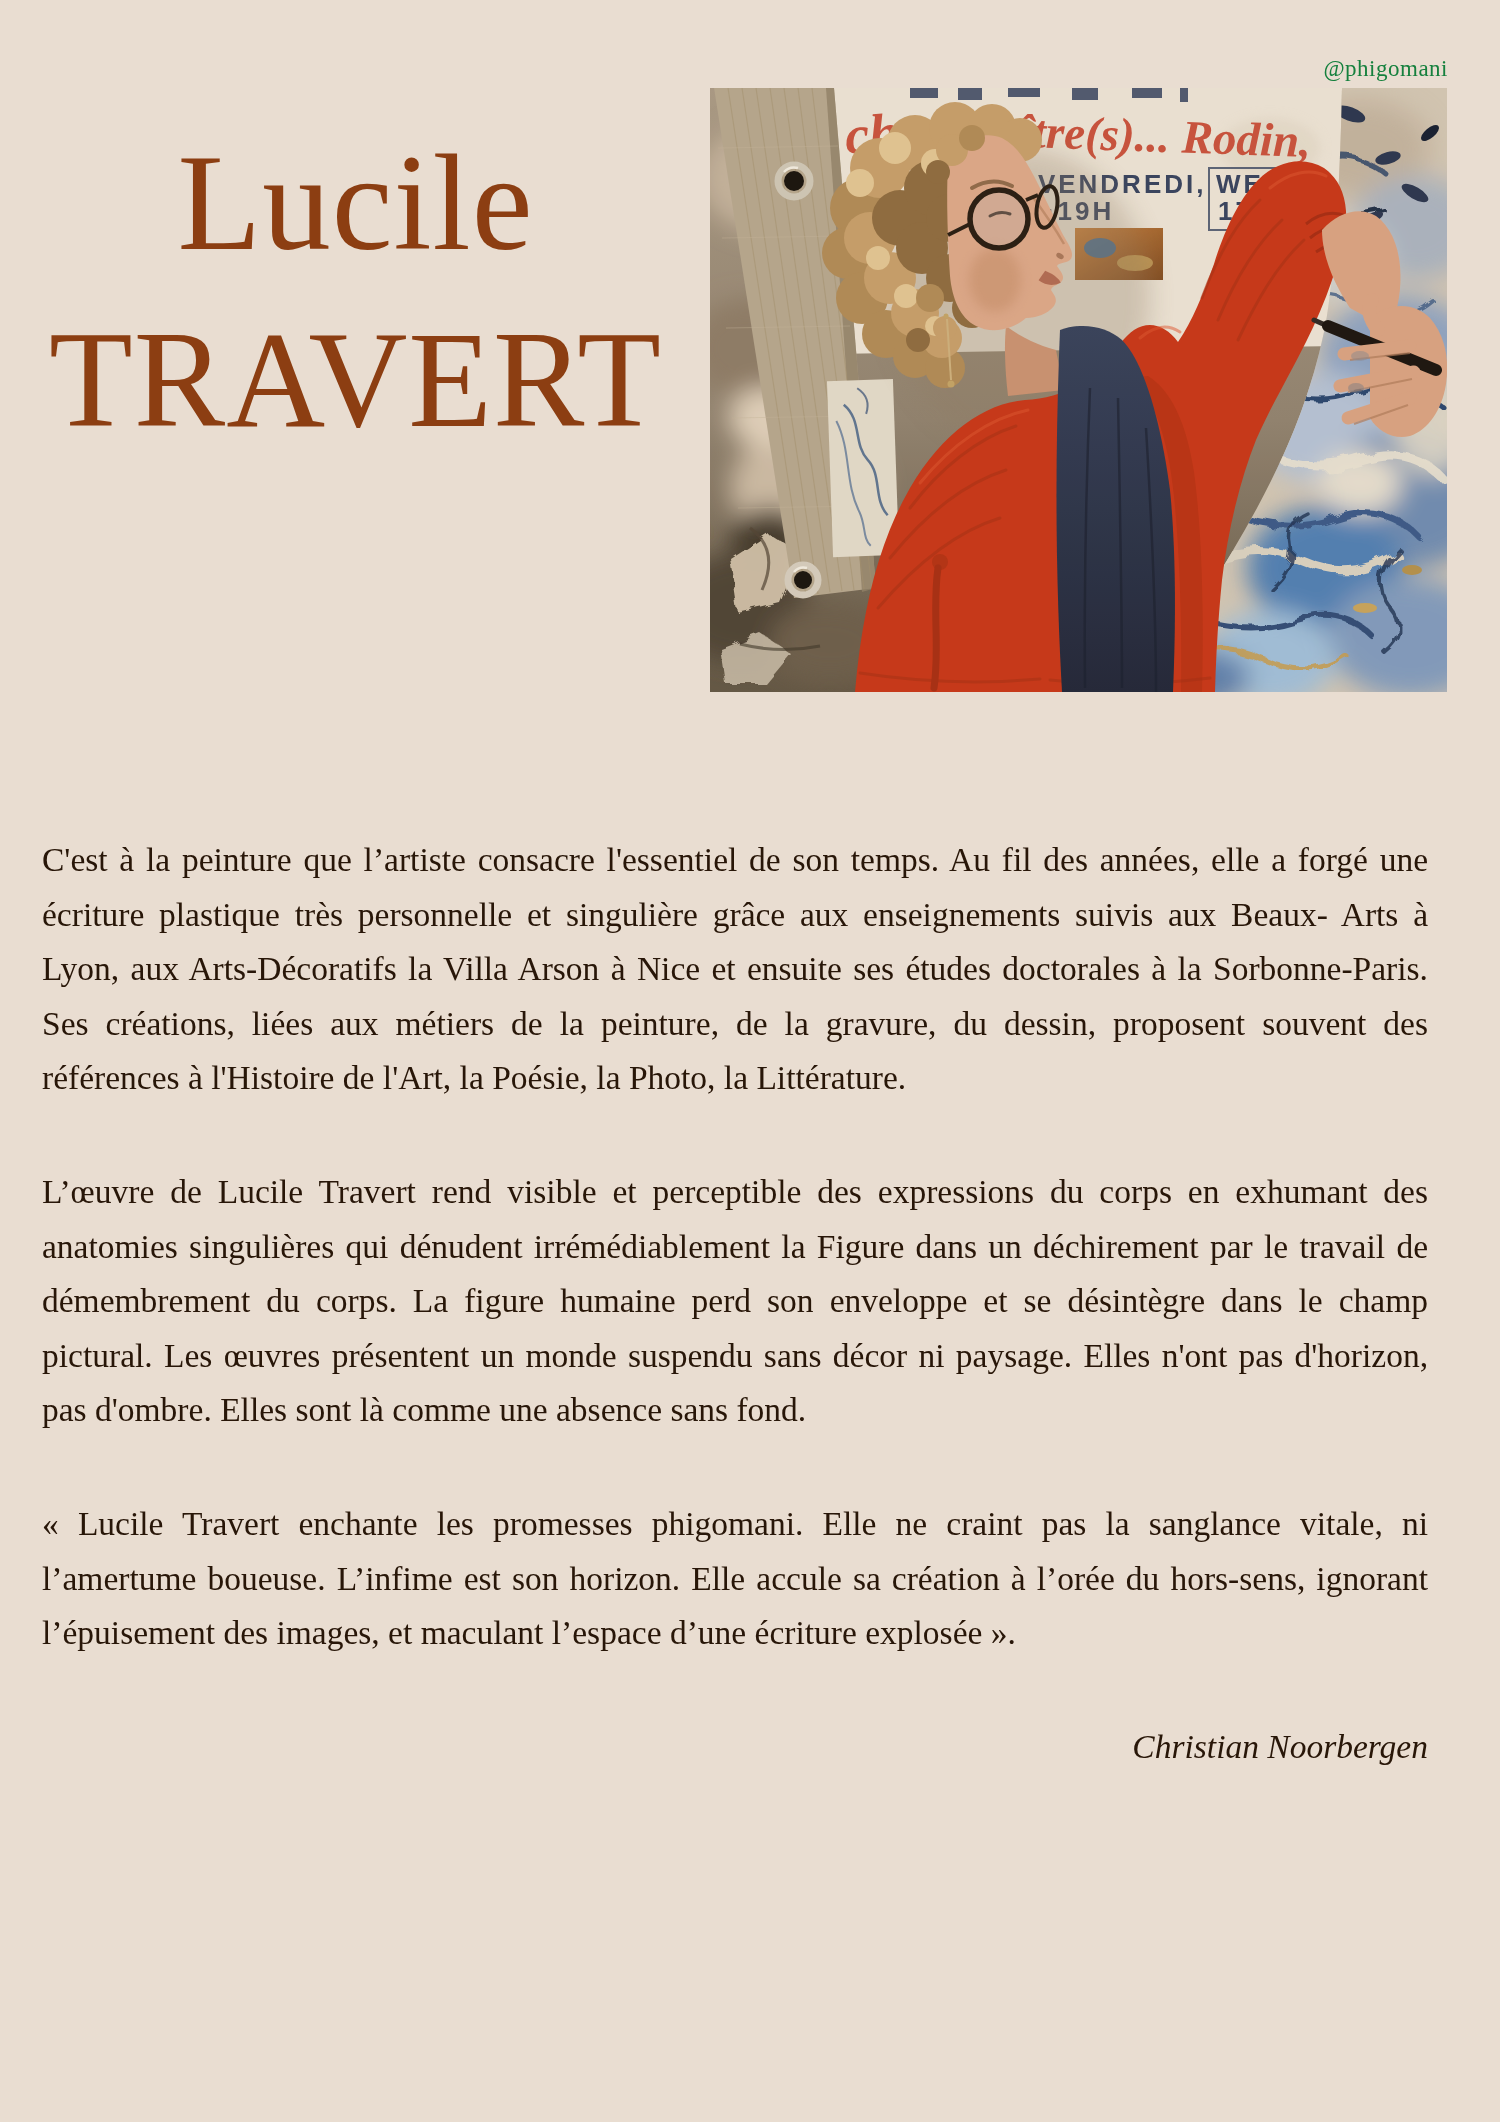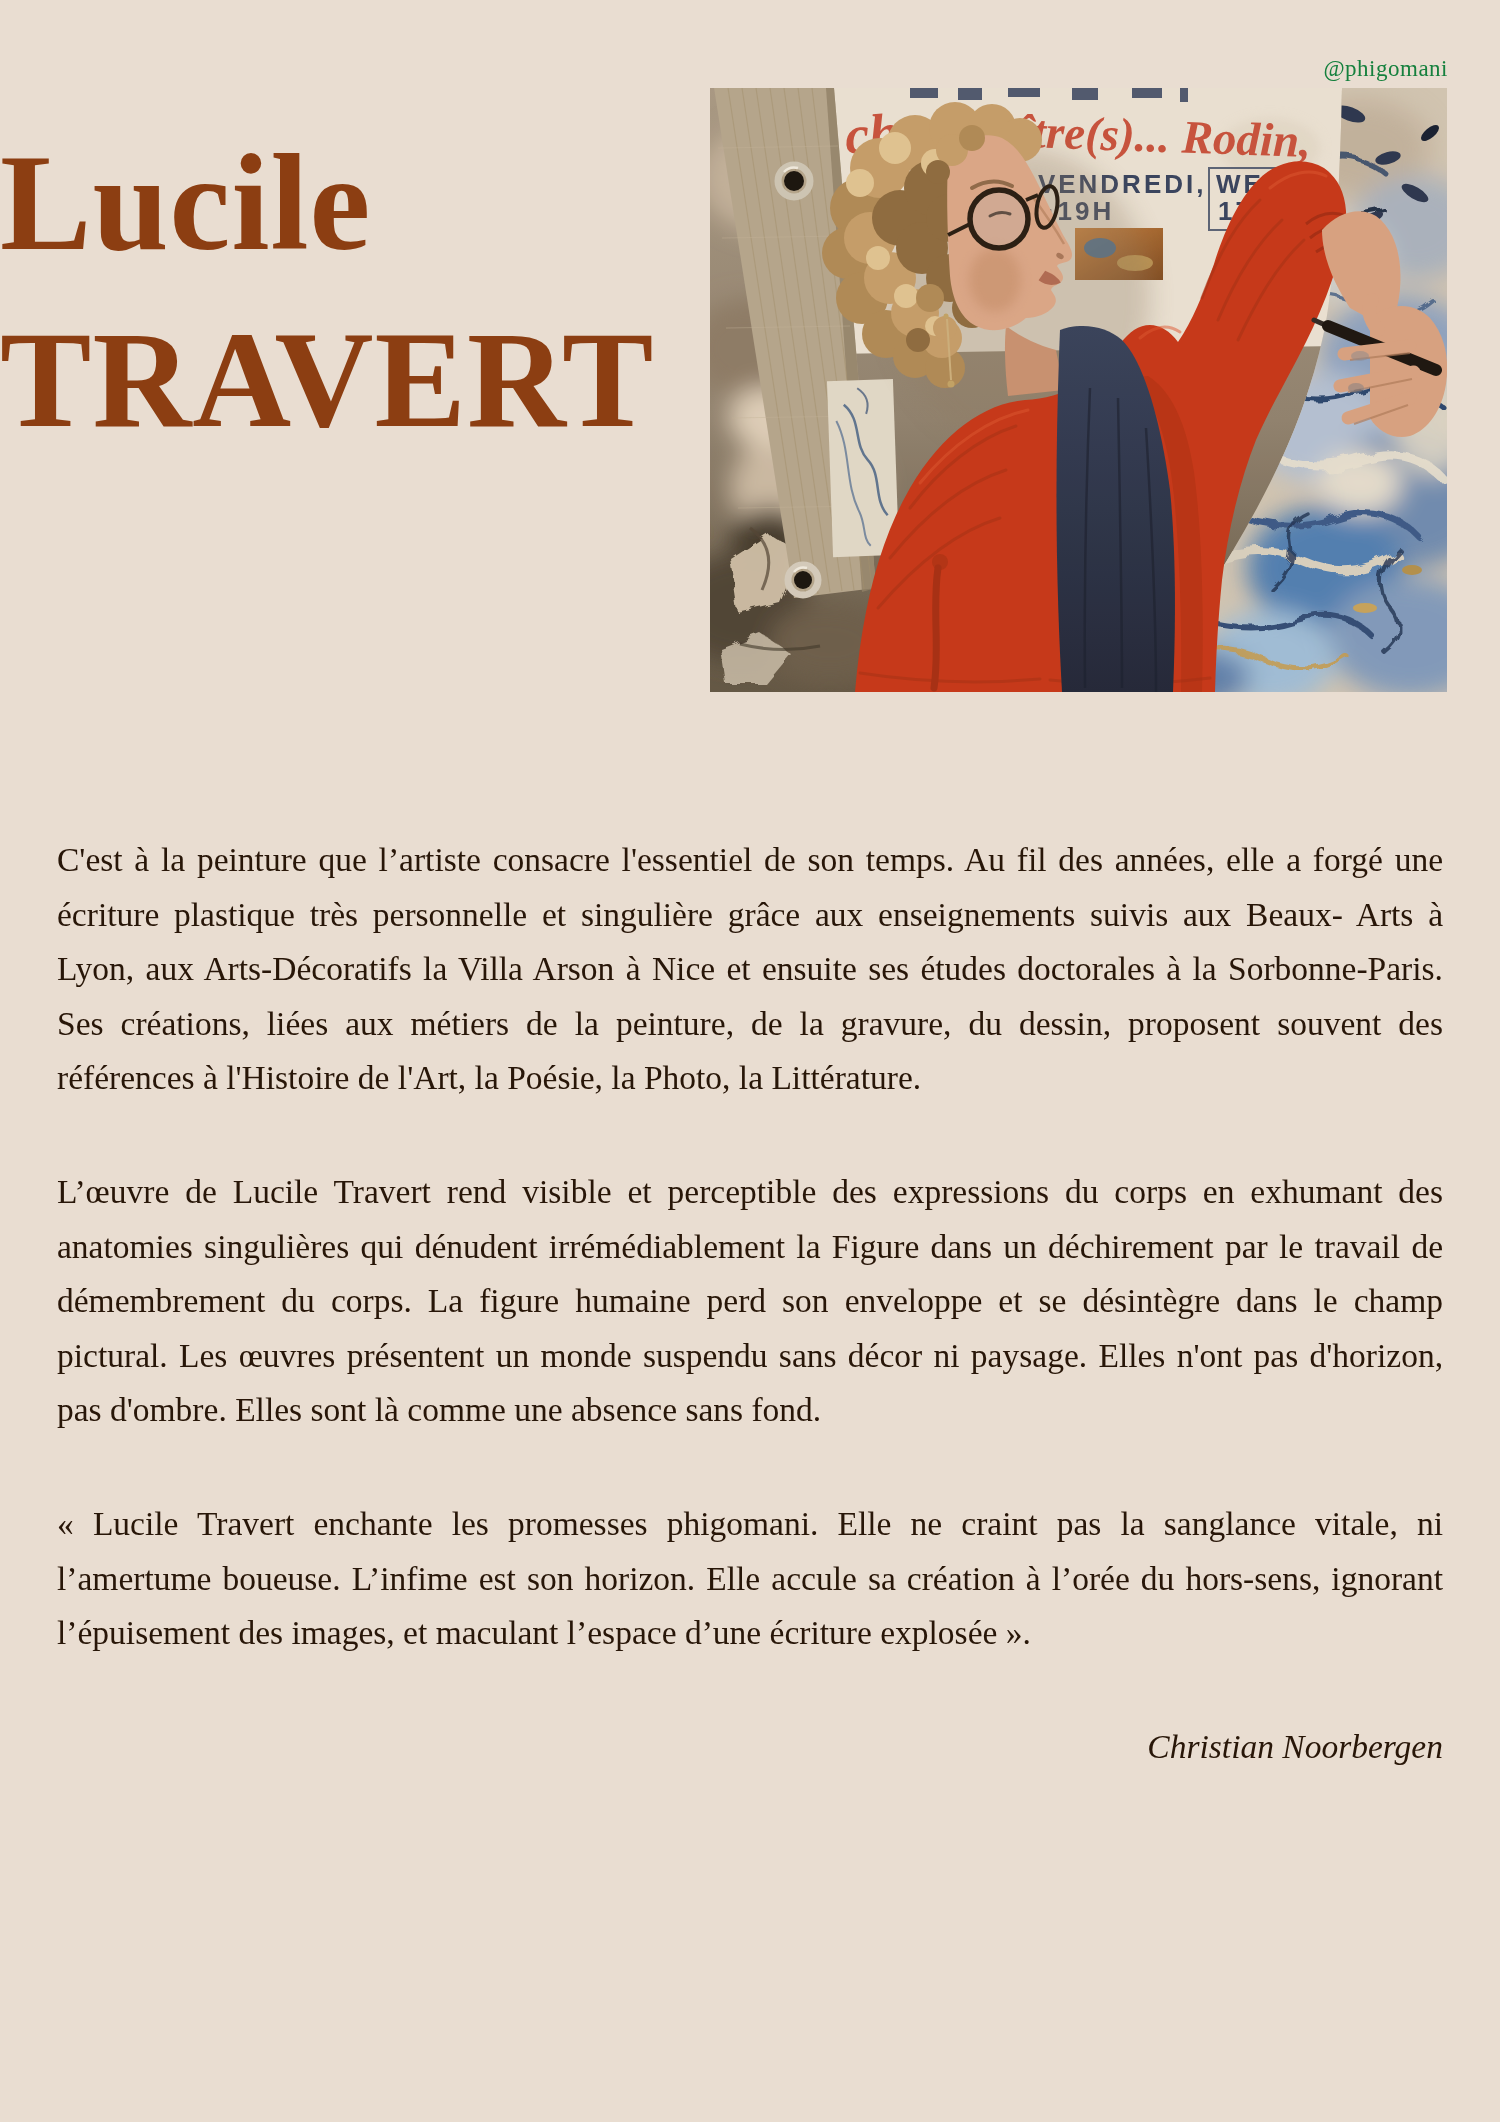--- a/index.html
+++ b/index.html
@@ -5,34 +5,34 @@
   html,body{margin:0;padding:0;}
   body{
     width:1500px;height:2122px;
     background:#e9ddd1;
     font-family:"Liberation Serif", serif;
     position:relative;
   }
   .page{position:absolute;inset:0;background:#e9ddd1;overflow:hidden;}
   .title{
     position:absolute;top:115px;left:0;width:711px;
-    color:#8c3e12;font-weight:700;
+    text-align:center;color:#8c3e12;font-weight:400;
     font-size:137px;line-height:177px;letter-spacing:1px;
   }
   .credit{
     position:absolute;top:56px;right:52px;
     font-size:23px;color:#15803d;letter-spacing:.5px;
   }
   .photo{
     position:absolute;left:710px;top:88px;width:737px;height:604px;
     overflow:hidden;background:#a89a86;
   }
   .photo svg{display:block;}
   .content{
-    position:absolute;left:57px;top:833px;width:1386px;
+    position:absolute;left:42px;top:833px;width:1386px;
     color:#281608;font-size:33.5px;line-height:54.6px;
     text-align:justify;
   }
   .content p{margin:0 0 59px 0;}
   .content p.signature{
     text-align:right;font-style:italic;margin-top:11px;margin-bottom:0;
   }
 </style>
 </head>
 <body>

